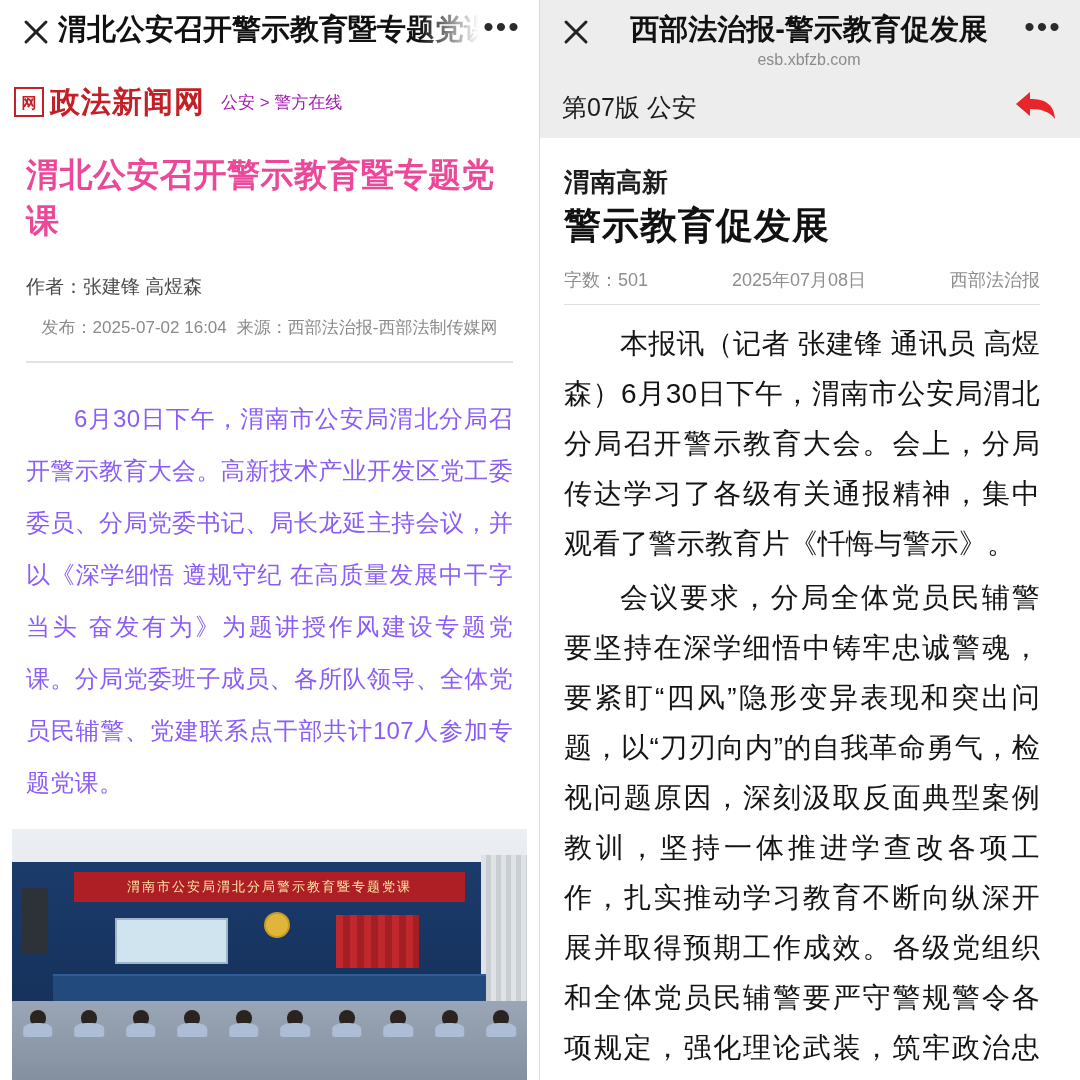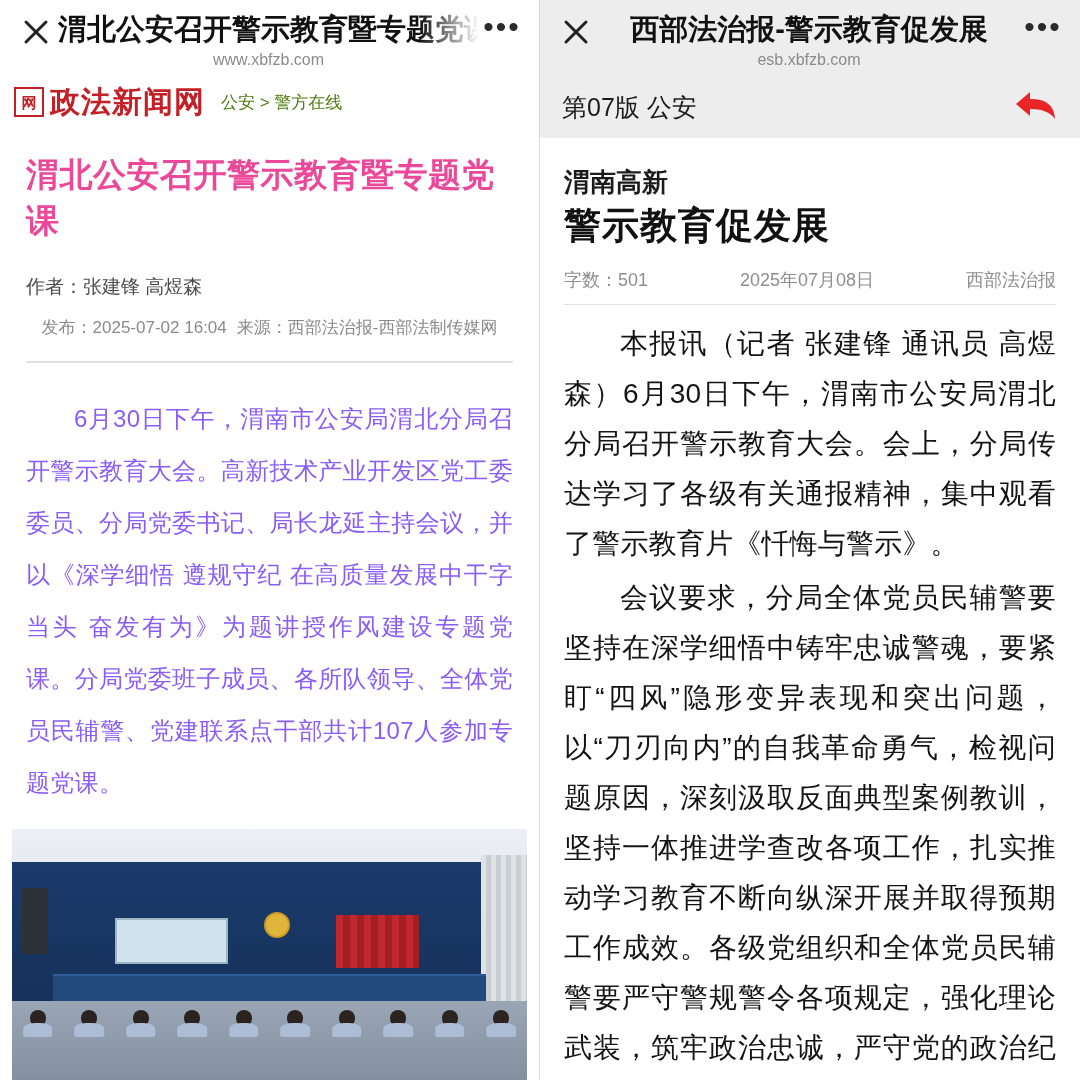--- a/index.html
+++ b/index.html
@@ -105,21 +105,21 @@
   }
   .logo-text {
     font-size: 30px;
     font-weight: 700;
     color: #c22026;
     letter-spacing: 1px;
     line-height: 32px;
   }
   .breadcrumb {
     font-size: 17px;
-    color: #4d7c0f;
+    color: #a21caf;
     white-space: nowrap;
   }
 
   .article-head {
     padding: 22px 26px 0 26px;
   }
   .article-title {
     font-size: 33px;
     font-weight: 700;
     color: #ec4899;
@@ -248,21 +248,21 @@
   }
   .edition-text {
     font-size: 25px;
     color: #1b1b1b;
     font-weight: 400;
   }
   .back-arrow { cursor: pointer; }
 
   .paper-body {
     background: #ffffff;
-    padding: 26px 24px 0 24px;
+    padding: 26px 40px 0 24px;
     height: calc(1080px - 76px - 62px);
     overflow: hidden;
   }
   .paper-kicker {
     font-size: 26px;
     color: #1b1b1b;
     font-weight: 700;
     line-height: 36px;
   }
   .paper-title {
@@ -306,21 +306,20 @@
 
     <div class="topbar topbar-left">
       <div class="close-icon">
         <svg width="30" height="30" viewBox="0 0 30 30" aria-hidden="true">
           <line x1="5" y1="5" x2="25" y2="25" stroke="#222" stroke-width="3" stroke-linecap="round"></line>
           <line x1="25" y1="5" x2="5" y2="25" stroke="#222" stroke-width="3" stroke-linecap="round"></line>
         </svg>
       </div>
       <div class="title-wrap">
         <div class="title-text title-text-left">渭北公安召开警示教育暨专题党课_警</div>
-        <div class="subtitle-text">www.xbfzb.com</div>
       </div>
       <div class="dots-icon">•••</div>
     </div>
 
     <div class="breadcrumb-bar">
       <div class="logo">
         <span class="logo-badge">网</span>
         <span class="logo-text">政法新闻网</span>
       </div>
       <div class="breadcrumb">公安 &gt; 警方在线</div>
@@ -337,20 +336,21 @@
     </div>
     <div class="divider"></div>
 
     <div class="article-body">
       <p>6月30日下午，渭南市公安局渭北分局召开警示教育大会。高新技术产业开发区党工委委员、分局党委书记、局长龙延主持会议，并以《深学细悟 遵规守纪 在高质量发展中干字当头 奋发有为》为题讲授作风建设专题党课。分局党委班子成员、各所队领导、全体党员民辅警、党建联系点干部共计107人参加专题党课。</p>
     </div>
 
     <div class="photo">
       <div class="photo-ceiling"></div>
       <div class="photo-wall"></div>
+      <div class="photo-banner">渭南市公安局渭北分局警示教育暨专题党课</div>
       <div class="photo-screen"></div>
       <div class="photo-emblem"></div>
       <div class="photo-flags"></div>
       <div class="photo-speaker-l"></div>
       <div class="photo-speaker-r"></div>
       <div class="photo-curtain"></div>
       <div class="photo-stage"></div>
       <div class="photo-floor"></div>
       <div class="photo-rows">
         <div class="seat-row" style="top:6%;">

